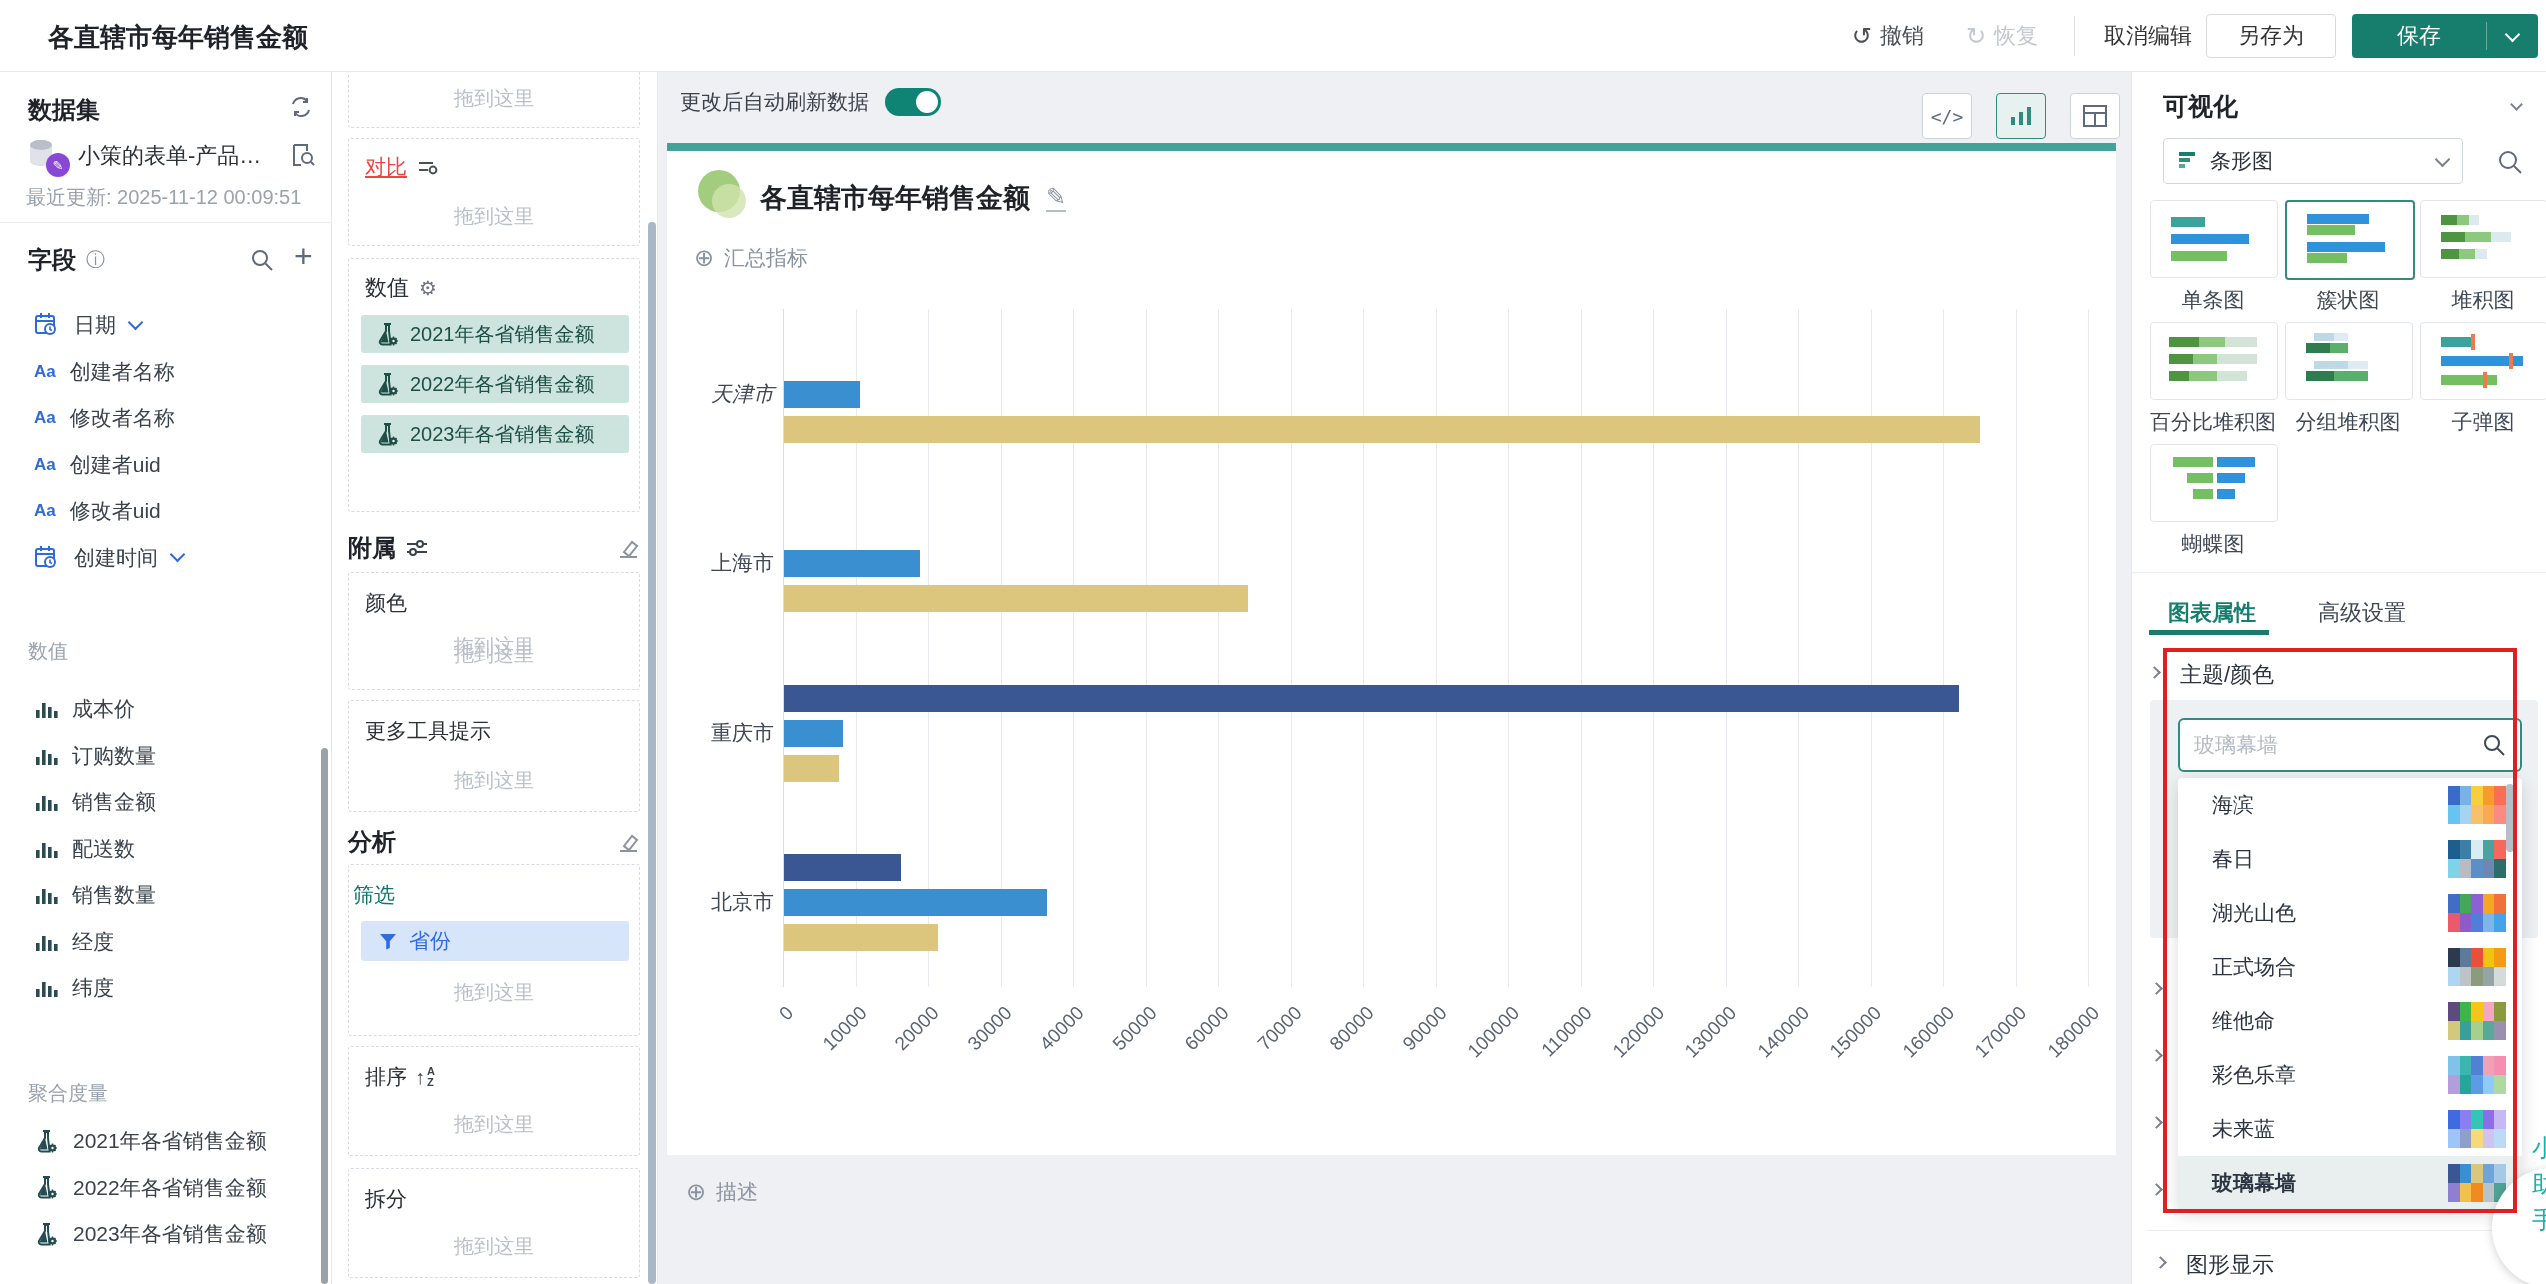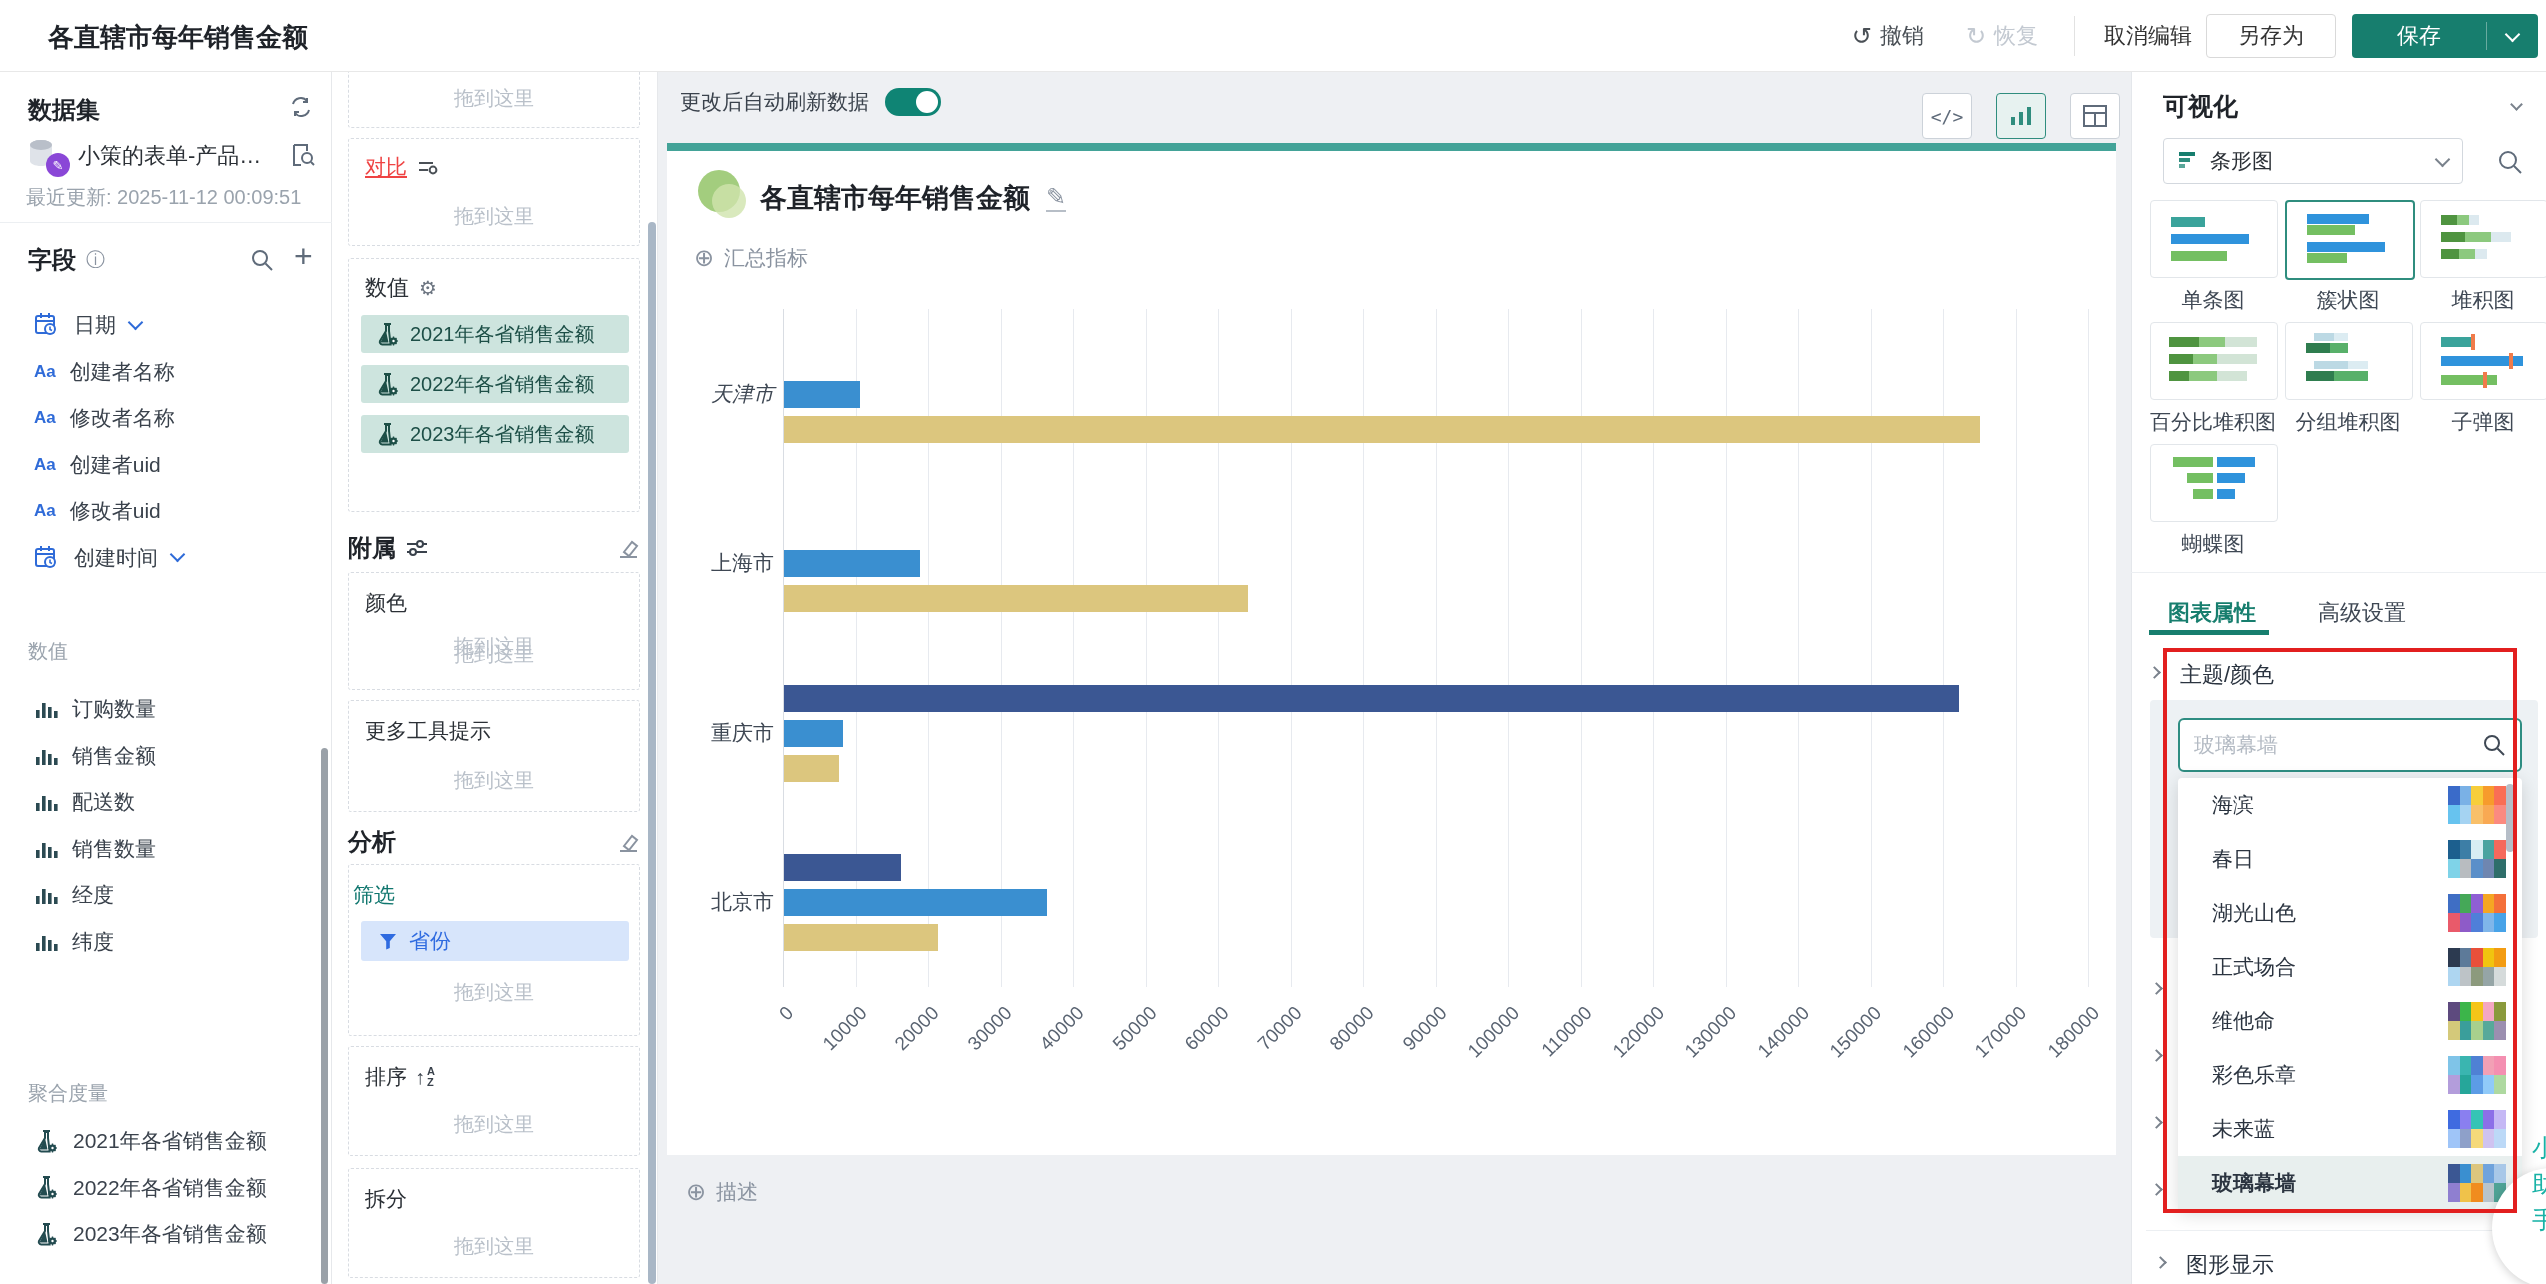--- a/index.html
+++ b/index.html
@@ -143,20 +143,31 @@
               <circle cx="16" cy="17" r="5" fill="#fff" stroke="#2f6bd8" stroke-width="2"></circle>
               <path d="M16 14.5v3l2 1" fill="none" stroke="#2f6bd8" stroke-width="1.6"></path>
             </svg>
           </span>
           <span>创建时间</span>
           <span class="chev down" style="border-color: rgb(47, 107, 216); margin-top: -6px;"></span>
         </div>
       </div>
     <div class="abs seclabel" style="left:28px;top:566px;">数值</div>
     <div id="measure-list" class="abs" style="left:34px;top:614px;width:290px;">
+        <div class="fieldrow">
+          <span>
+            <svg width="24" height="22" viewBox="0 0 24 22">
+              <rect x="2" y="12" width="3.6" height="8" fill="#2b4a52"></rect>
+              <rect x="8" y="5" width="3.6" height="15" fill="#2b4a52"></rect>
+              <rect x="14" y="9" width="3.6" height="11" fill="#2b4a52"></rect>
+              <rect x="20" y="13" width="3.6" height="7" fill="#2b4a52"></rect>
+            </svg>
+          </span>
+          <span>成本价</span>
+        </div>
         <div class="fieldrow">
           <span>
             <svg width="24" height="22" viewBox="0 0 24 22">
               <rect x="2" y="12" width="3.6" height="8" fill="#2b4a52"></rect>
               <rect x="8" y="5" width="3.6" height="15" fill="#2b4a52"></rect>
               <rect x="14" y="9" width="3.6" height="11" fill="#2b4a52"></rect>
               <rect x="20" y="13" width="3.6" height="7" fill="#2b4a52"></rect>
             </svg>
           </span>
           <span>订购数量</span>

